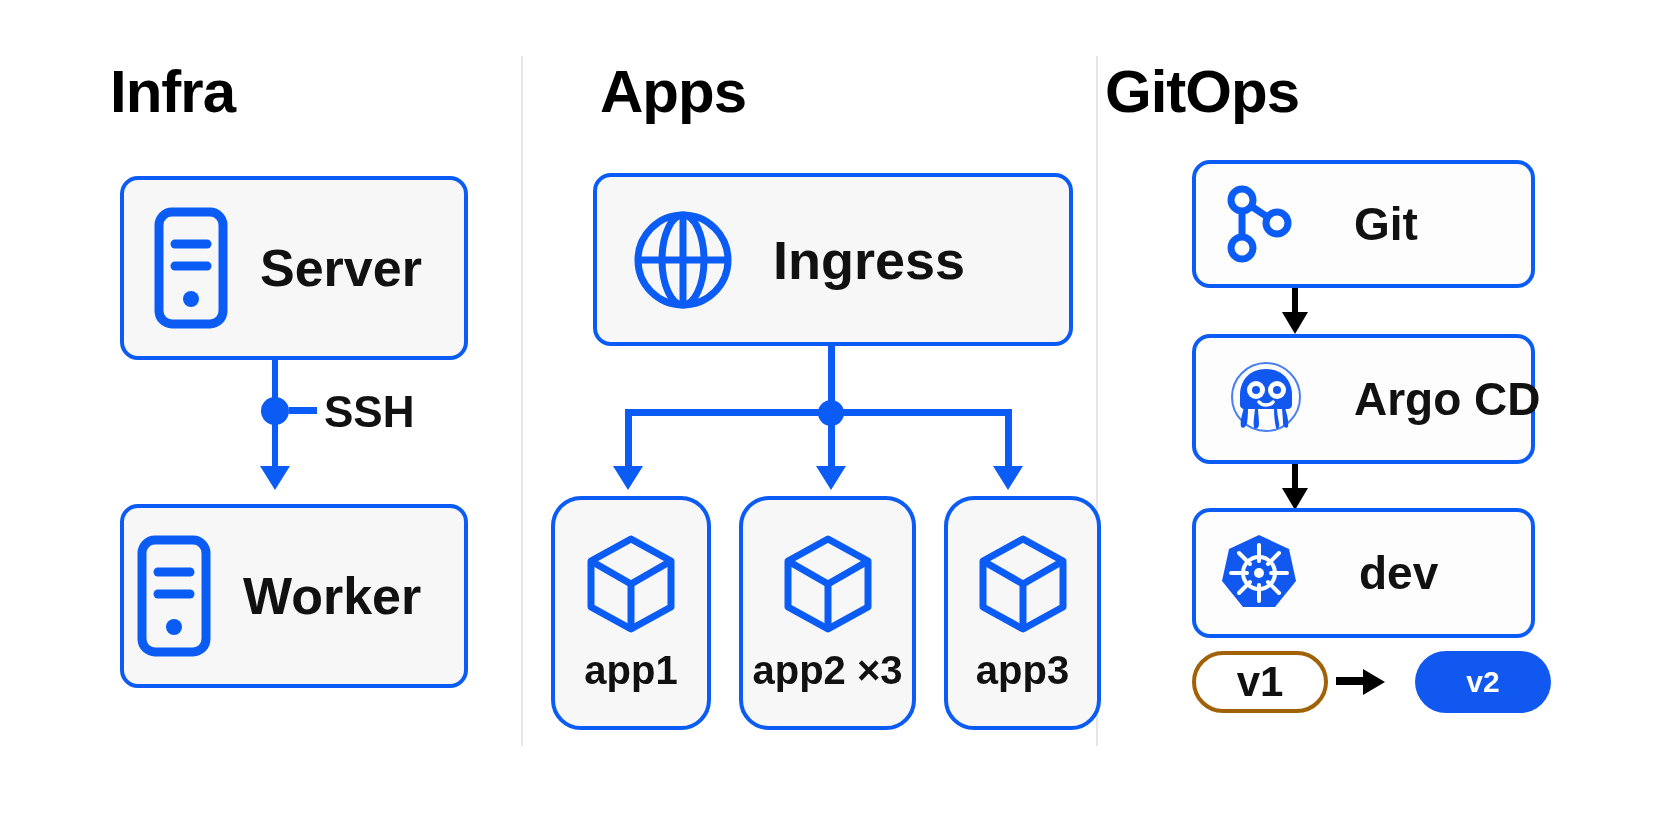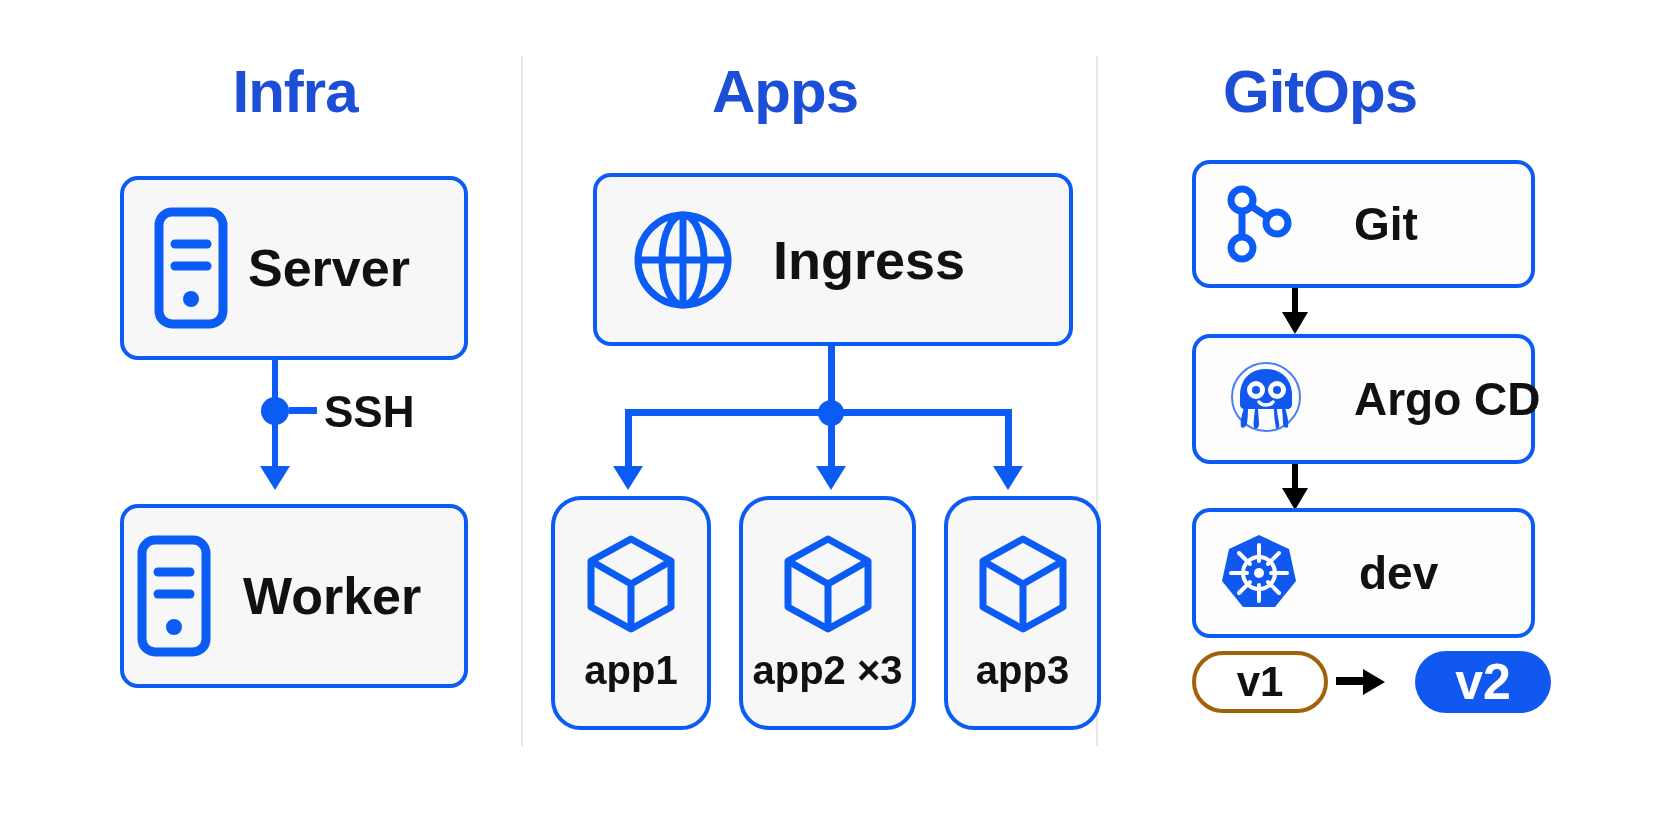--- a/index.html
+++ b/index.html
@@ -5,23 +5,22 @@
   html,body{margin:0;padding:0;background:#ffffff;}
   body{width:1657px;height:833px;overflow:hidden;font-family:"Liberation Sans",sans-serif;}
   #stage{position:relative;width:1657px;height:833px;background:#ffffff;}
 
   .divider{position:absolute;width:2px;background:#e6e6e6;}
 
   .col-title{
     position:absolute;
     font-weight:bold;
     font-size:60px;
-    color:#1d4ed8;
+    color:#000000;
     letter-spacing:-1px;
-    text-align:center;
     white-space:nowrap;
     line-height:1;
   }
 
   .node{
     position:absolute;
     box-sizing:border-box;
     border:4px solid #0b5cf5;
     border-radius:18px;
     background:#f7f7f7;
@@ -110,21 +109,21 @@
 
   <div class="node" style="left:120px;top:176px;width:348px;height:184px;padding-left:30px;">
     <span class="ico">
       <svg width="74" height="122" viewBox="0 0 74 122" aria-hidden="true">
         <rect x="5" y="5" width="64" height="112" rx="13" ry="13" fill="none" stroke="#0b5cf5" stroke-width="9"></rect>
         <line x1="21" y1="37" x2="53" y2="37" stroke="#0b5cf5" stroke-width="9" stroke-linecap="round"></line>
         <line x1="21" y1="59" x2="53" y2="59" stroke="#0b5cf5" stroke-width="9" stroke-linecap="round"></line>
         <circle cx="37" cy="92" r="8" fill="#0b5cf5"></circle>
       </svg>
     </span>
-    <span class="label" style="font-size:52px;margin-left:20px;">Server</span>
+    <span class="label" style="font-size:52px;margin-left:32px;">Server</span>
   </div>
 
   <div class="seg" style="left:272px;top:360px;width:6px;height:112px;"></div>
   <div class="arrowhead" style="left:260px;top:466px;"></div>
   <div class="dot" style="left:261px;top:397px;width:28px;height:28px;"></div>
   <div class="seg" style="left:289px;top:407px;width:28px;height:7px;"></div>
   <div class="edge-label" style="left:324px;top:387px;">SSH</div>
 
   <div class="node" style="left:120px;top:504px;width:348px;height:184px;padding-left:13px;">
     <span class="ico">
@@ -254,15 +253,15 @@
       </svg>
     </span>
     <span class="label" style="font-size:46px;margin-left:58px;">dev</span>
   </div>
 
   <div class="pill outline" style="left:1192px;top:651px;width:136px;height:62px;font-size:42px;">v1</div>
 
   <div class="arrowhead right" style="left:1363px;top:669px;"></div>
   <div class="seg black" style="left:1336px;top:677px;width:30px;height:8px;"></div>
 
-  <div class="pill solid" style="left:1415px;top:651px;width:136px;height:62px;font-size:50px;">v2</div>
+  <div class="pill solid" style="left:1415px;top:651px;width:136px;height:62px;font-size:30px;">v2</div>
 
 </div>
 
 </body></html>

